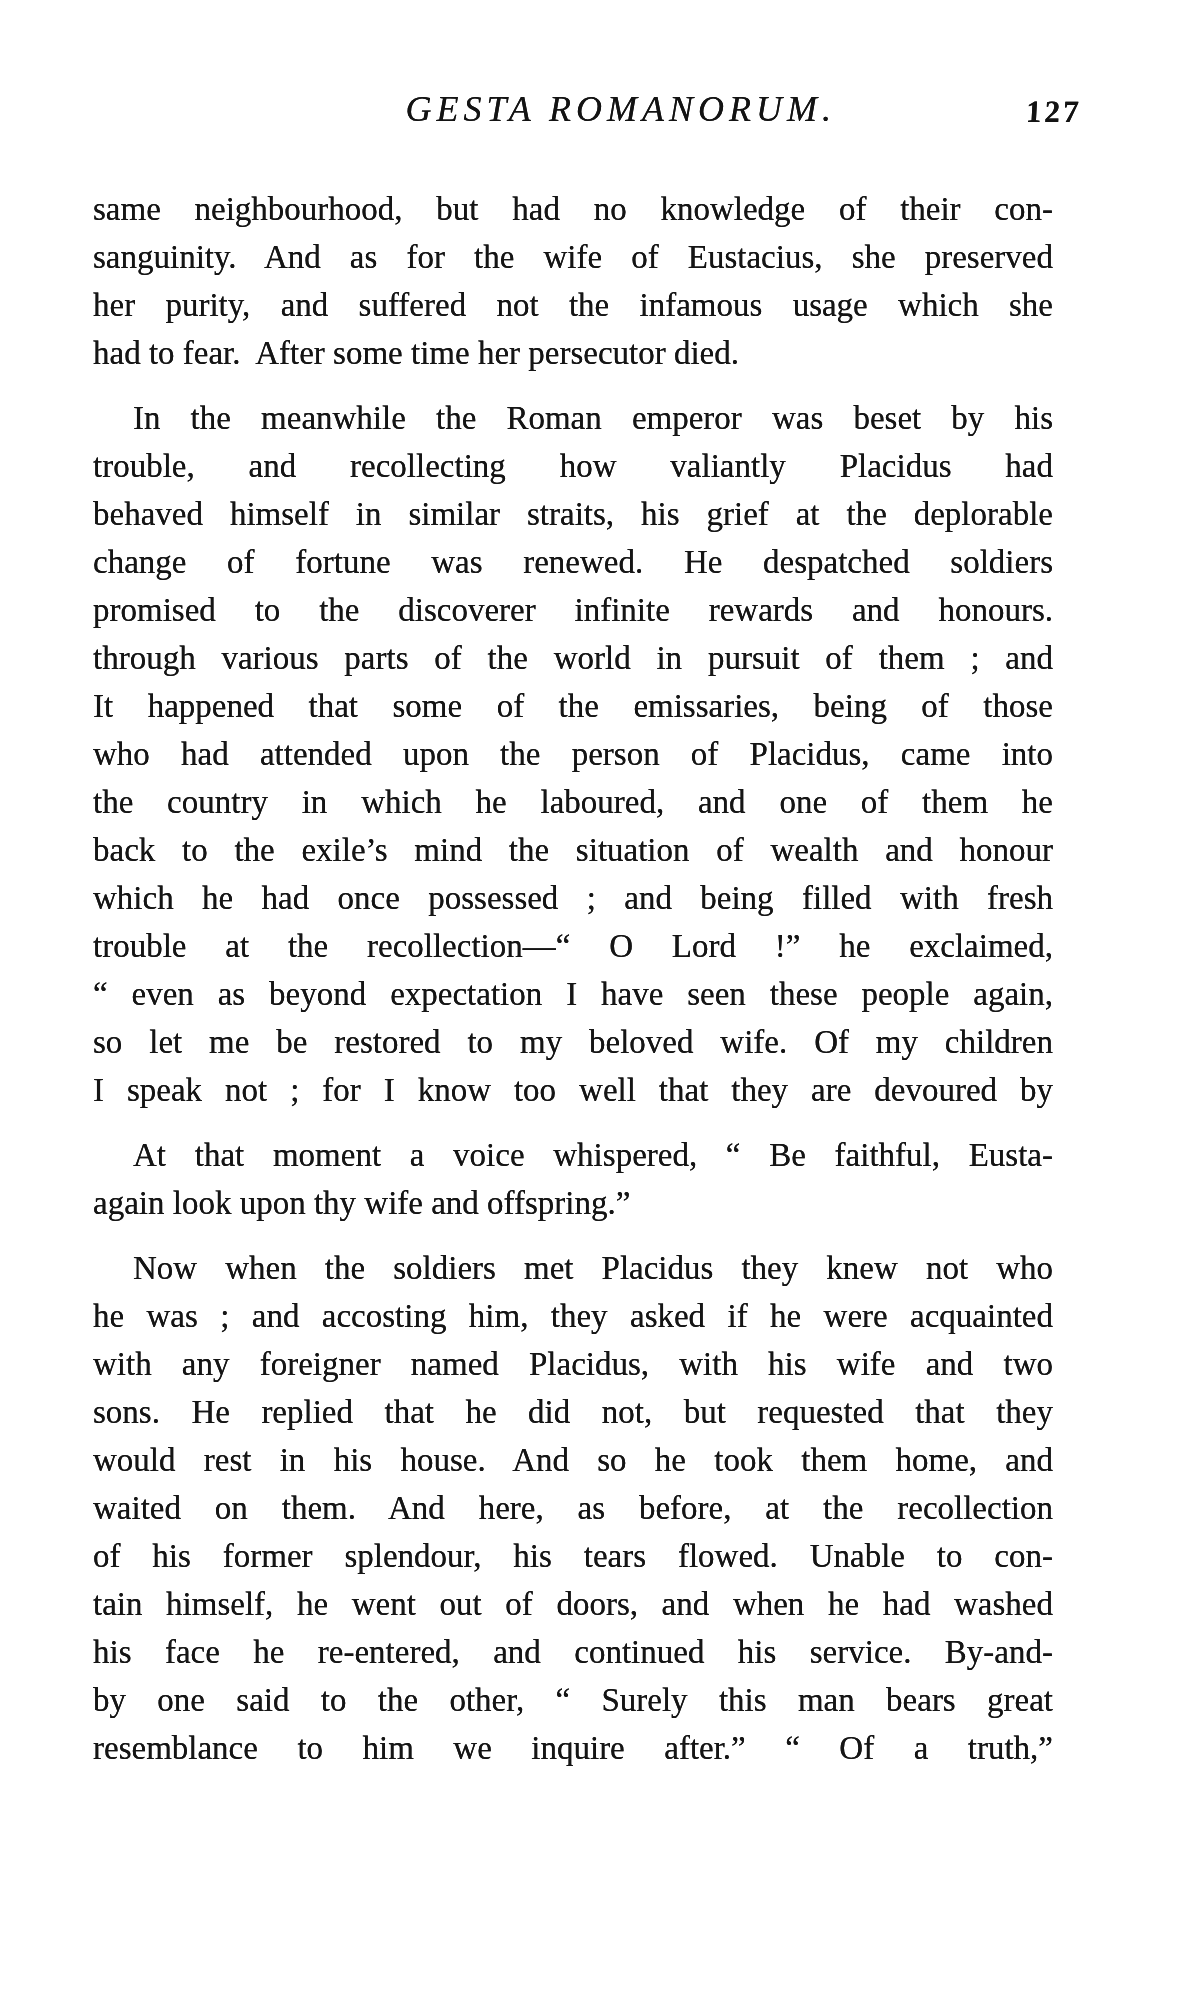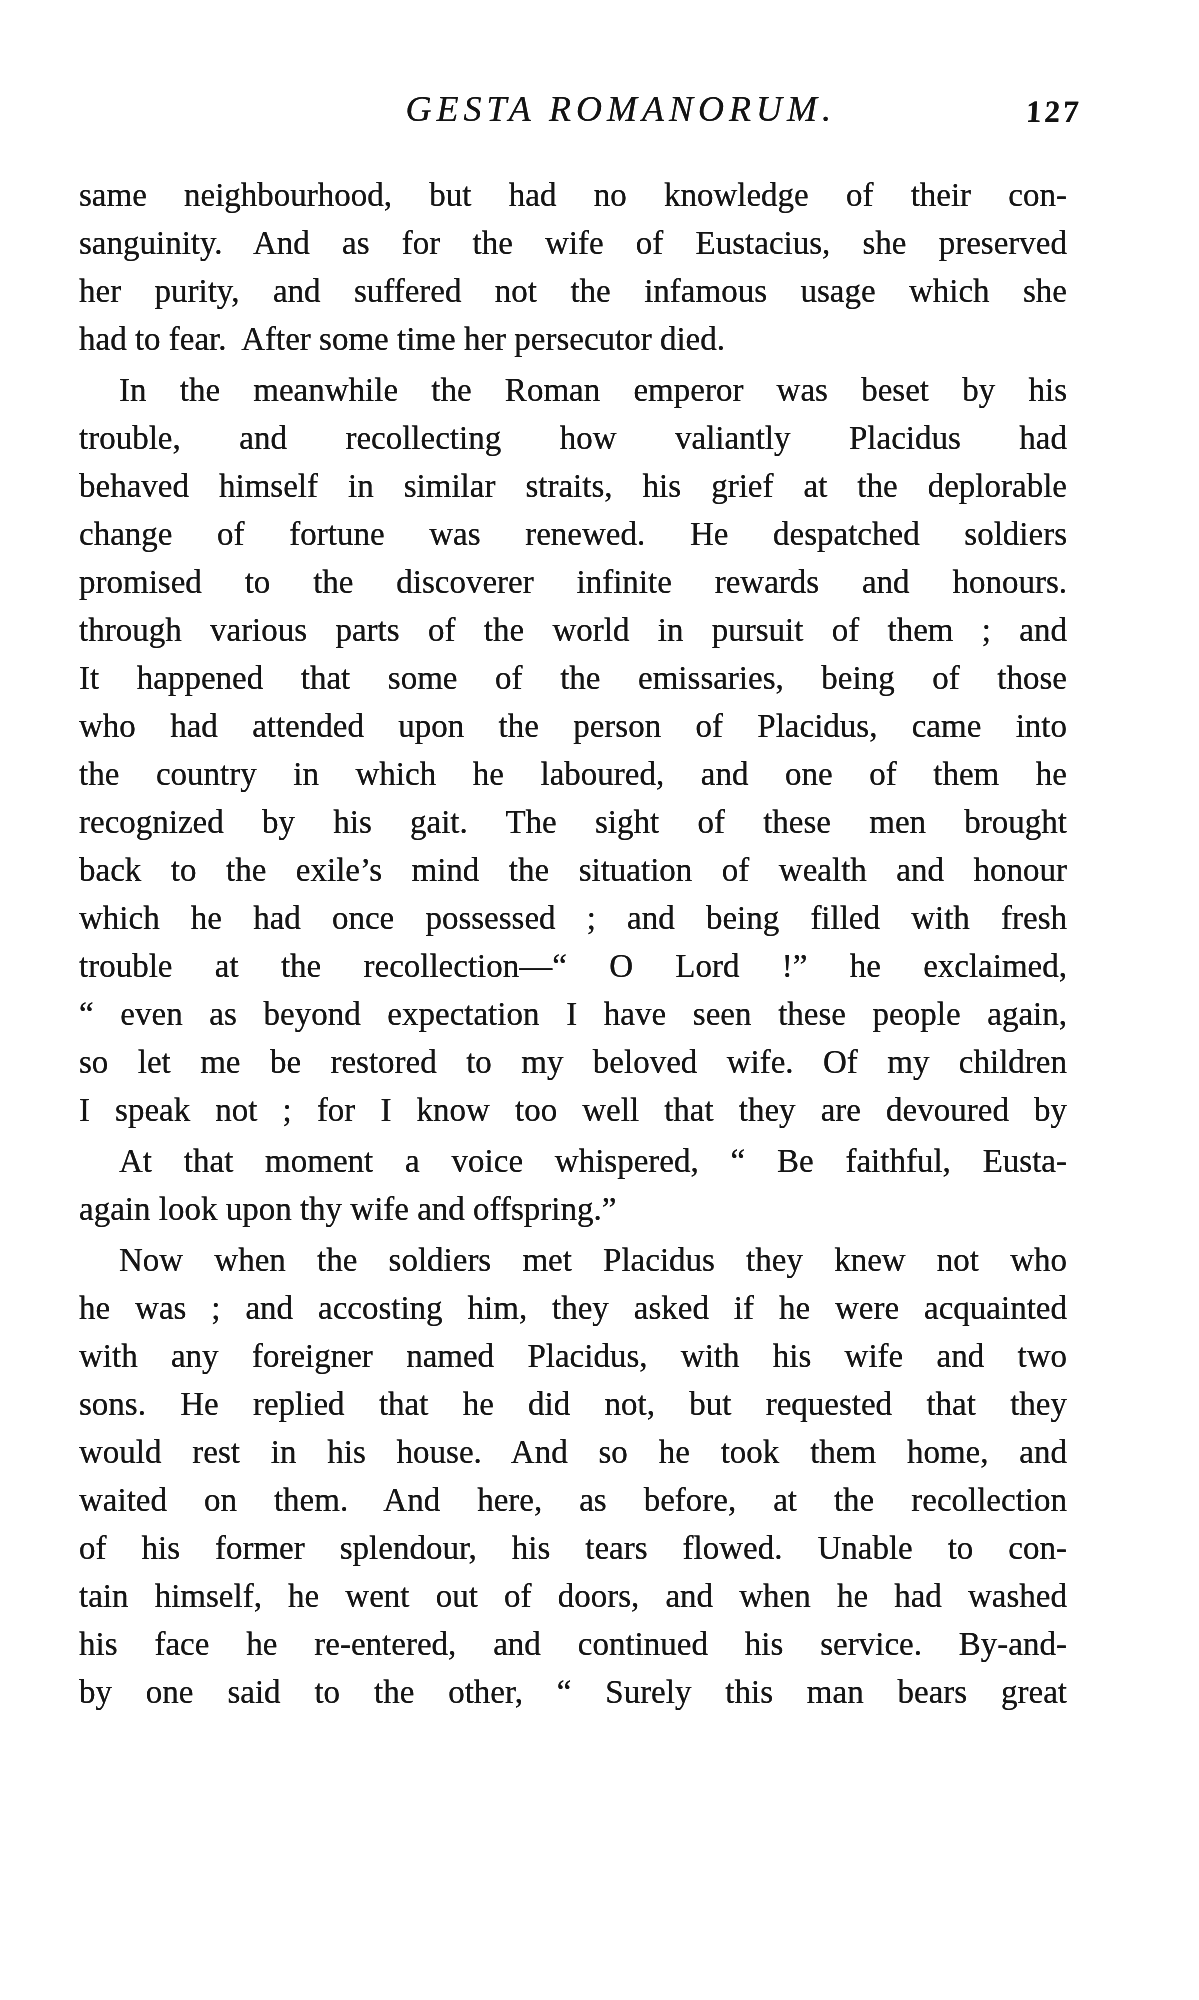--- a/index.html
+++ b/index.html
@@ -48,21 +48,21 @@
   }
   
   .textcol {
     position: absolute;
     top: 168px;
     left: 76px;
     width: 994px;
     font-size: 33px;
     text-shadow: 0 0 0.6px #151515;
   }
-  .para { margin: 3px; padding: 0; }
+  .para { margin: 17px; padding: 0; }
   .line {
     line-height: 48px;
     height: 48px;
     text-align: left;
     white-space: normal;
     overflow: visible;
   }
   .line.j {
     text-align: justify;
     text-align-last: justify;
@@ -90,21 +90,20 @@
       <div class="para indent">
         <div class="line j first">In the meanwhile the Roman emperor was beset by his</div>
         <div class="line j">trouble, and recollecting how valiantly Placidus had</div>
         <div class="line j">behaved himself in similar straits, his grief at the deplorable</div>
         <div class="line j">change of fortune was renewed. He despatched soldiers</div>
         <div class="line j">promised to the discoverer infinite rewards and honours.</div>
         <div class="line j">through various parts of the world in pursuit of them ; and</div>
         <div class="line j">It happened that some of the emissaries, being of those</div>
         <div class="line j">who had attended upon the person of Placidus, came into</div>
         <div class="line j">the country in which he laboured, and one of them he</div>
-        <div class="line j">recognized by his gait. The sight of these men brought</div>
         <div class="line j">back to the exile’s mind the situation of wealth and honour</div>
         <div class="line j">which he had once possessed ; and being filled with fresh</div>
         <div class="line j">trouble at the recollection—“ O Lord !” he exclaimed,</div>
         <div class="line j">“ even as beyond expectation I have seen these people again,</div>
         <div class="line j">so let me be restored to my beloved wife. Of my children</div>
         <div class="line j">I speak not ; for I know too well that they are devoured by</div>
       </div>
       <div class="para indent">
         <div class="line j first">At that moment a voice whispered, “ Be faithful, Eusta-</div>
         <div class="line">again look upon thy wife and offspring.”</div>
@@ -113,15 +112,16 @@
         <div class="line j first">Now when the soldiers met Placidus they knew not who</div>
         <div class="line j">he was ; and accosting him, they asked if he were acquainted</div>
         <div class="line j">with any foreigner named Placidus, with his wife and two</div>
         <div class="line j">sons. He replied that he did not, but requested that they</div>
         <div class="line j">would rest in his house. And so he took them home, and</div>
         <div class="line j">waited on them. And here, as before, at the recollection</div>
         <div class="line j">of his former splendour, his tears flowed. Unable to con-</div>
         <div class="line j">tain himself, he went out of doors, and when he had washed</div>
         <div class="line j">his face he re-entered, and continued his service. By-and-</div>
         <div class="line j">by one said to the other, “ Surely this man bears great</div>
+        <div class="line j">resemblance to him we inquire after.” “ Of a truth,”</div>
       </div>
     </div>
 </div>
 
 </body></html>

